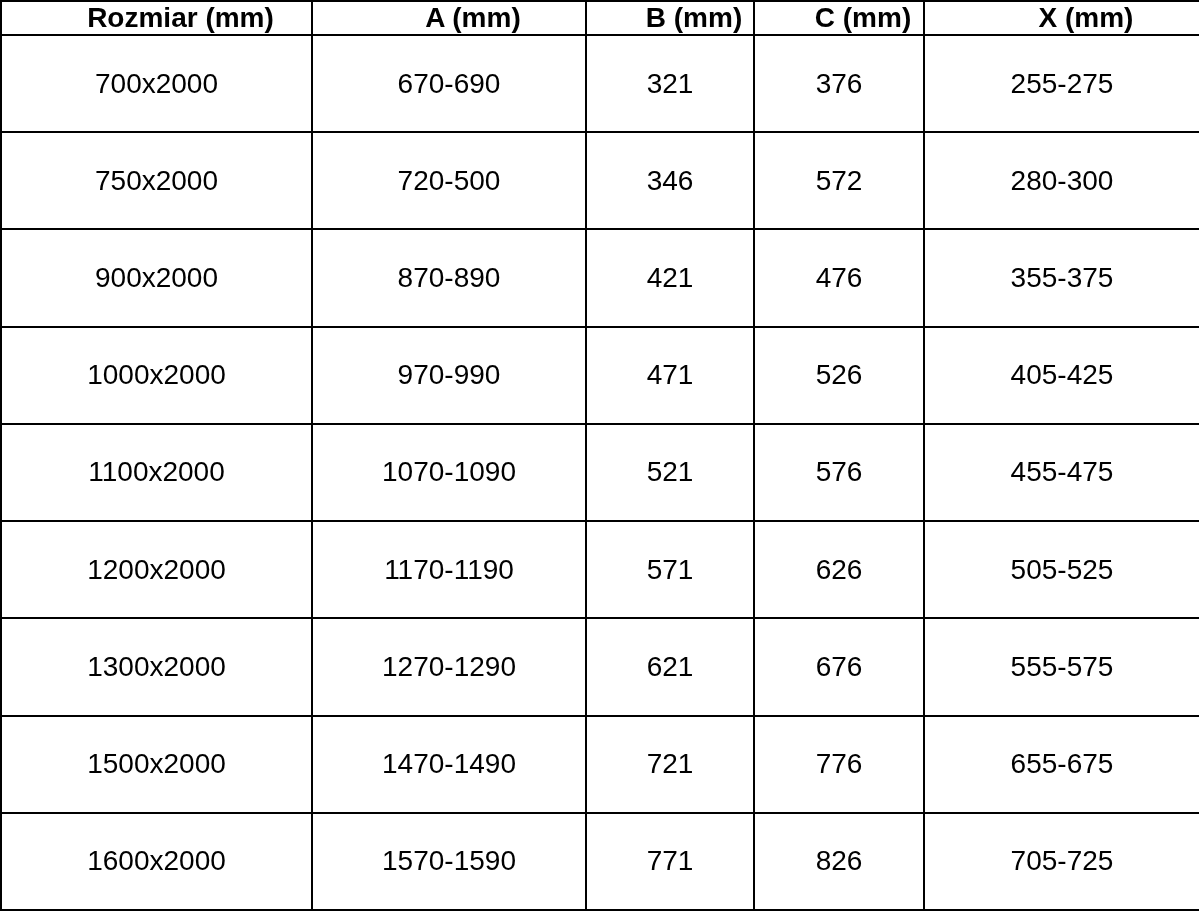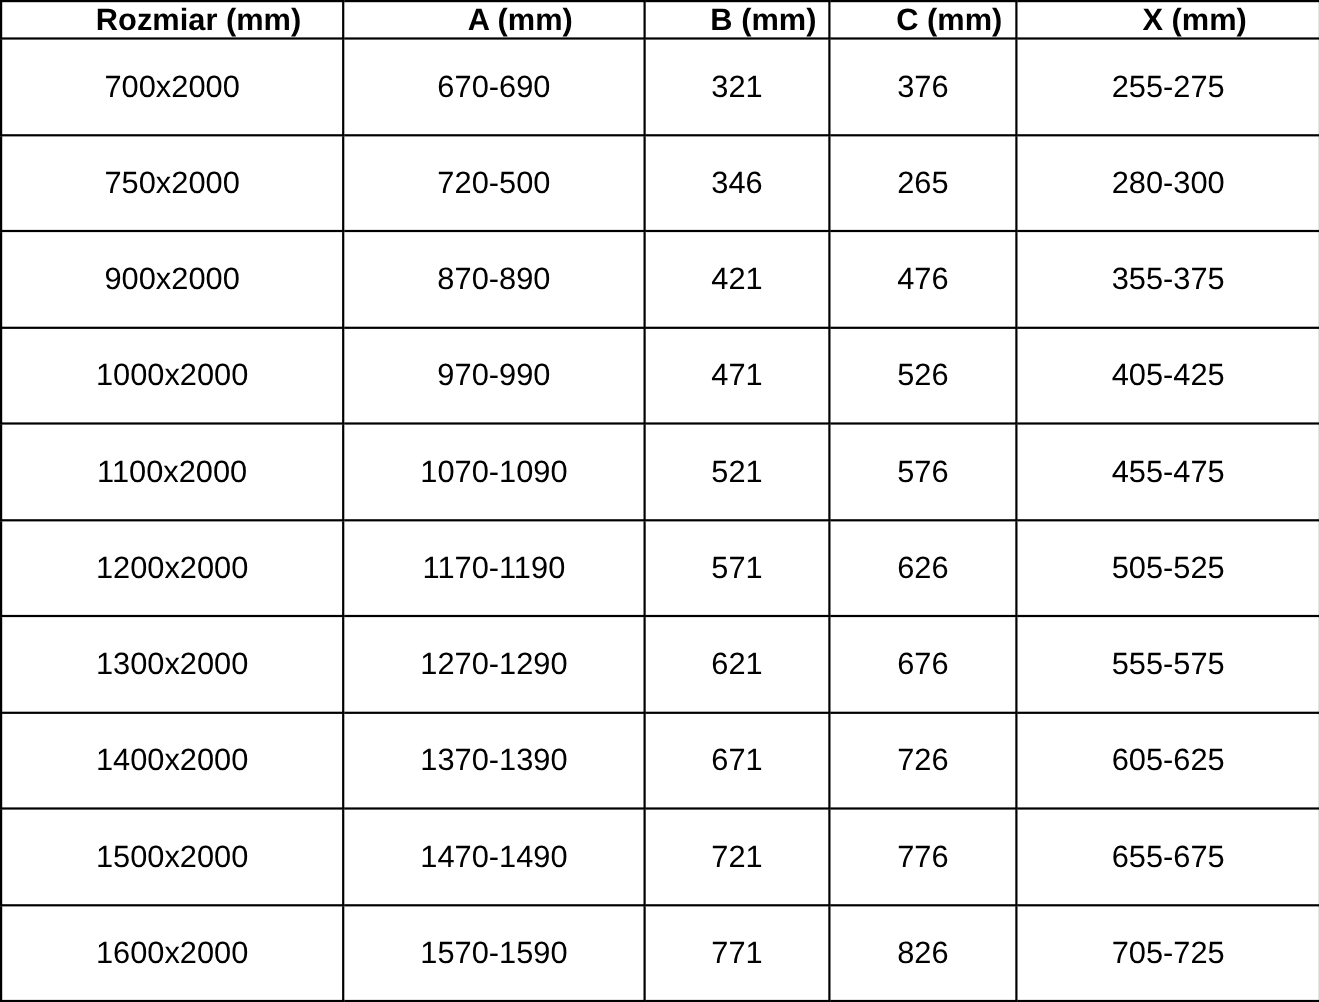--- a/index.html
+++ b/index.html
@@ -66,21 +66,21 @@
         <td>700x2000</td>
         <td>670-690</td>
         <td>321</td>
         <td>376</td>
         <td>255-275</td>
       </tr>
       <tr>
         <td>750x2000</td>
         <td>720-500</td>
         <td>346</td>
-        <td>265</td>
+        <td>572</td>
         <td>280-300</td>
       </tr>
       <tr>
         <td>900x2000</td>
         <td>870-890</td>
         <td>421</td>
         <td>476</td>
         <td>355-375</td>
       </tr>
       <tr>
@@ -105,27 +105,20 @@
         <td>505-525</td>
       </tr>
       <tr>
         <td>1300x2000</td>
         <td>1270-1290</td>
         <td>621</td>
         <td>676</td>
         <td>555-575</td>
       </tr>
       <tr>
-        <td>1400x2000</td>
-        <td>1370-1390</td>
-        <td>671</td>
-        <td>726</td>
-        <td>605-625</td>
-      </tr>
-      <tr>
         <td>1500x2000</td>
         <td>1470-1490</td>
         <td>721</td>
         <td>776</td>
         <td>655-675</td>
       </tr>
       <tr>
         <td>1600x2000</td>
         <td>1570-1590</td>
         <td>771</td>

